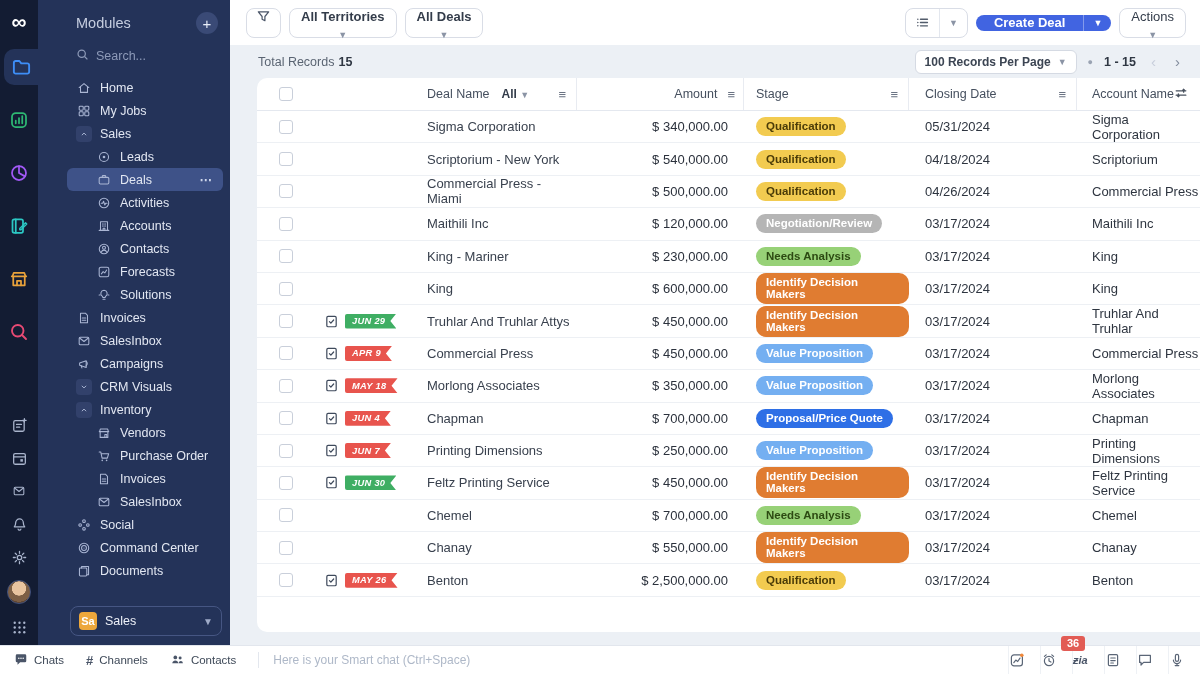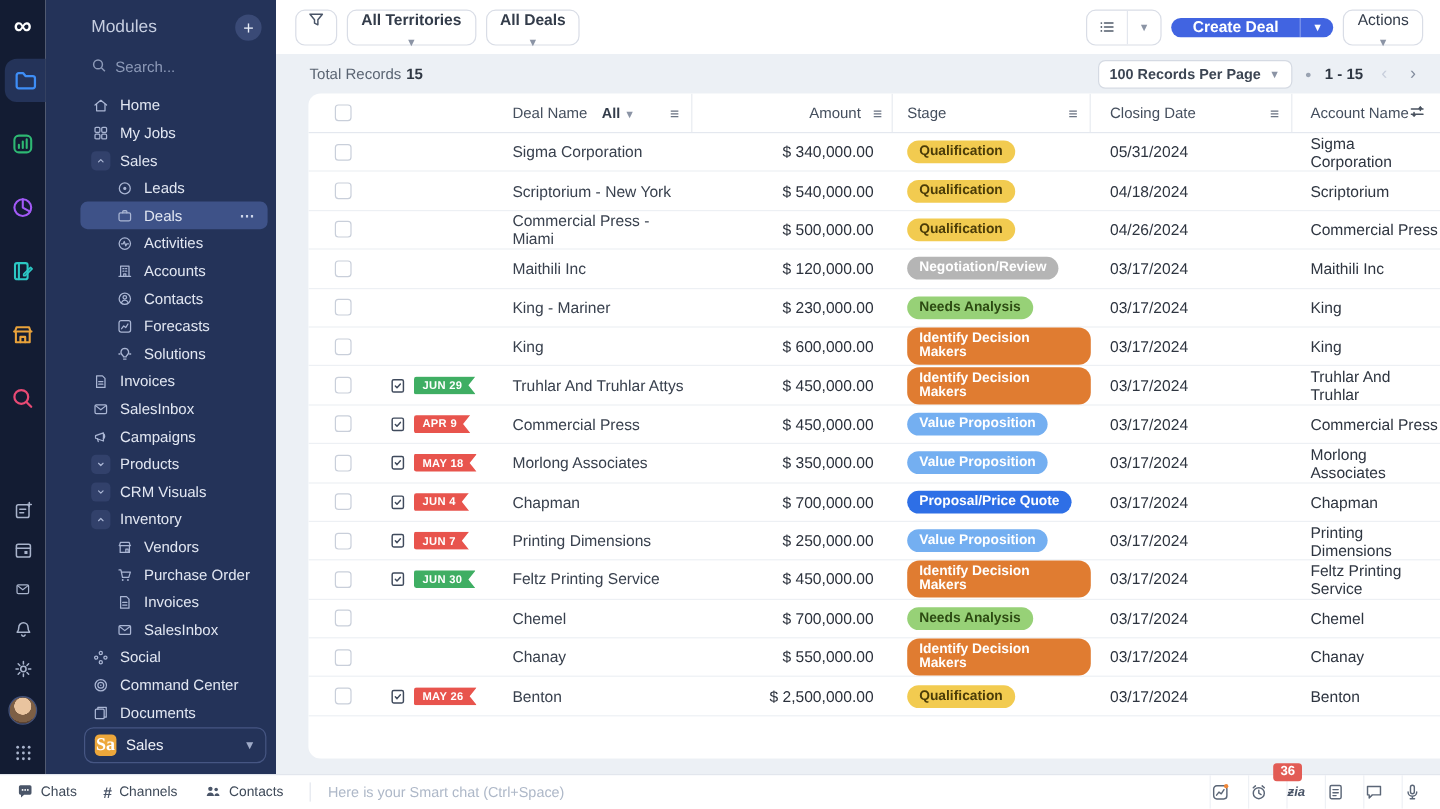--- a/index.html
+++ b/index.html
@@ -24,21 +24,21 @@
   .sb-search { display:flex; align-items:center; gap:7px; padding:6px 14px 10px 14px; color:#8d9ab8; font-size:12.5px; cursor:text; }
   .sb-nav { flex:1; overflow:hidden; padding-top:2px; }
   .nav-item { display:flex; align-items:center; gap:8px; height:23px; padding-left:14px; font-size:12.5px; color:#e2e7f2; cursor:pointer; }
   .nav-item.lvl1 { padding-left:34px; }
   .nav-item.selected { background:#3e5288; border-radius:6px; margin:0 7px 0 5px; padding-left:9px; }
   .nav-item.selected.lvl1 { padding-left:29px; }
   .nav-icon { width:16px; height:16px; display:flex; align-items:center; justify-content:center; color:#aab6d4; flex-shrink:0; }
   .nav-icon.box { background:#32416b; border-radius:4px; }
   .nav-more { margin-left:auto; padding-right:10px; color:#cdd6ea; letter-spacing:1px; font-weight:bold; }
   .org-select { margin:6px 8px 9px 8px; height:30px; border:1px solid #465683; border-radius:8px; display:flex; align-items:center; gap:8px; padding:0 8px; cursor:pointer; }
-  .org-badge { width:18px; height:18px; background:#eda73b; border-radius:4px; color:#fff; font-size:15px; font-weight:bold; display:flex; align-items:center; justify-content:center;font-family:Liberation Serif, serif; }
+  .org-badge { width:18px; height:18px; background:#eda73b; border-radius:4px; color:#fff; font-size:11px; font-weight:bold; display:flex; align-items:center; justify-content:center; }
   .org-label { font-size:12.5px; color:#eef1f8; }
   .org-chev { margin-left:auto; color:#9fabc8; font-size:10px; }
 
   
   .main { flex:1; display:flex; flex-direction:column; min-width:0; }
   .topbar { height:45px; background:#fff; display:flex; align-items:center; padding:0 14px 0 16px; gap:8px; flex-shrink:0; }
   .tb-btn { height:30px; border:1px solid #d9dde6; border-radius:8px; background:#fff; display:flex; align-items:center; gap:6px; padding:0 11px; font-size:13px; color:#333c4a; cursor:pointer;flex-direction:column; }
   .tb-btn.bold { font-weight:bold; }
   .chev { font-size:9px; color:#8b94a5; }
   .tb-spacer { flex:1; }
@@ -65,21 +65,21 @@
   .tgrid { display:grid; grid-template-columns:58px 102px 160px 167px 165px 168px 1fr; align-items:center; }
   .thead { height:33px; border-bottom:1px solid #e4e8ef; font-size:12.5px; color:#454f5e; }
   .th { display:flex; align-items:center; height:100%; }
   .th.sep { border-right:1px solid #e8ebf1; }
   .hmenu { color:#6b7484; font-size:13px; cursor:pointer; }
   .trow { height:32.4px; border-bottom:1px solid #edf0f4; font-size:13px; color:#2e3540; cursor:pointer; }
   .cell-check { display:flex; justify-content:center; }
   .checkbox { width:14px; height:14px; border:1.5px solid #c9cfda; border-radius:3px; background:#fff; cursor:pointer; }
   .cell-flag { display:flex; align-items:center; gap:6px; padding-left:9px; }
   .task-ic { color:#3f4a5c; display:flex; cursor:pointer; }
-  .flag { font-size:9.3px; font-weight:bold; color:#fff; padding:2.5px 11px 2.5px 7px; border-radius:2px 0 0 2px; clip-path:polygon(0 0,100% 0,calc(100% - 6px) 50%,100% 100%,0 100%); letter-spacing:.3px; cursor:pointer; }
+  .flag { font-size:9.3px; font-weight:bold; color:#fff; padding:2.5px 11px 2.5px 7px; border-radius:2px 0 0 2px; clip-path:polygon(0 0,100% 0,calc(100% - 6px) 50%,100% 100%,0 100%); letter-spacing:.3px; cursor:pointer;font-style:italic; }
   .cell-deal { padding-left:10px; color:#39414e; }
   .cell-amt { text-align:right; padding-right:16px; color:#2b313c; }
   .cell-stage { padding-left:12px; }
   .badge { display:inline-block; font-size:11.5px; font-weight:bold; padding:3px 10px 4px 10px; border-radius:10px; }
   .cell-date { padding-left:16px; }
   .cell-acct { padding-left:15px; }
 
   
   .bottombar { height:29px; background:#fff; border-top:1px solid #e2e6ed; display:flex; align-items:center; flex-shrink:0; font-size:11.5px; color:#3e4958; }
   .bb-item { display:flex; align-items:center; gap:6px; margin-left:22px; cursor:pointer; }
@@ -343,28 +343,20 @@
           </div>
           <div class="nav-item">
             <span class="nav-icon">
               <svg width="14" height="14" viewBox="0 0 16 16" fill="none" stroke="currentColor" stroke-width="1.2" stroke-linecap="round" stroke-linejoin="round">
                 <path d="M3 6.8 v2.6 l7.5 2.6 V4.2 Z"></path>
                 <path d="M10.5 5.2 c1.6.7 1.6 4 0 4.6"></path>
                 <path d="M4.8 9.8 l.8 2.7"></path>
               </svg>
             </span>
             <span>Campaigns</span>
-          </div>
-          <div class="nav-item">
-            <span class="nav-icon box">
-              <svg width="10" height="10" viewBox="0 0 16 16" fill="none" stroke="currentColor" stroke-width="1.6" stroke-linecap="round" stroke-linejoin="round">
-                <path d="M5 6.5 L8 9.5 L11 6.5"></path>
-              </svg>
-            </span>
-            <span>Products</span>
           </div>
           <div class="nav-item">
             <span class="nav-icon box">
               <svg width="10" height="10" viewBox="0 0 16 16" fill="none" stroke="currentColor" stroke-width="1.6" stroke-linecap="round" stroke-linejoin="round">
                 <path d="M5 6.5 L8 9.5 L11 6.5"></path>
               </svg>
             </span>
             <span>CRM Visuals</span>
           </div>
           <div class="nav-item">

